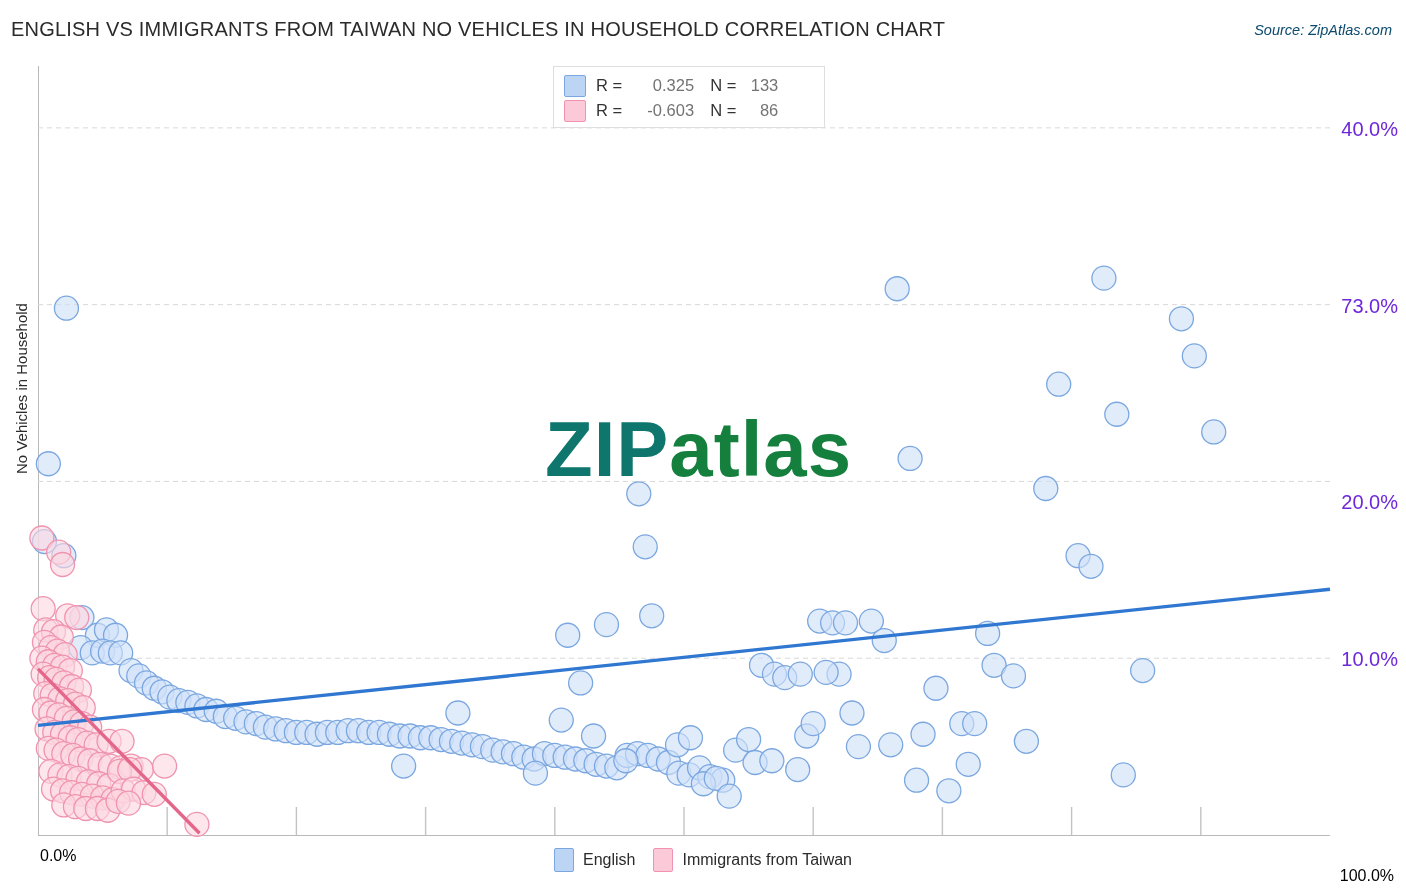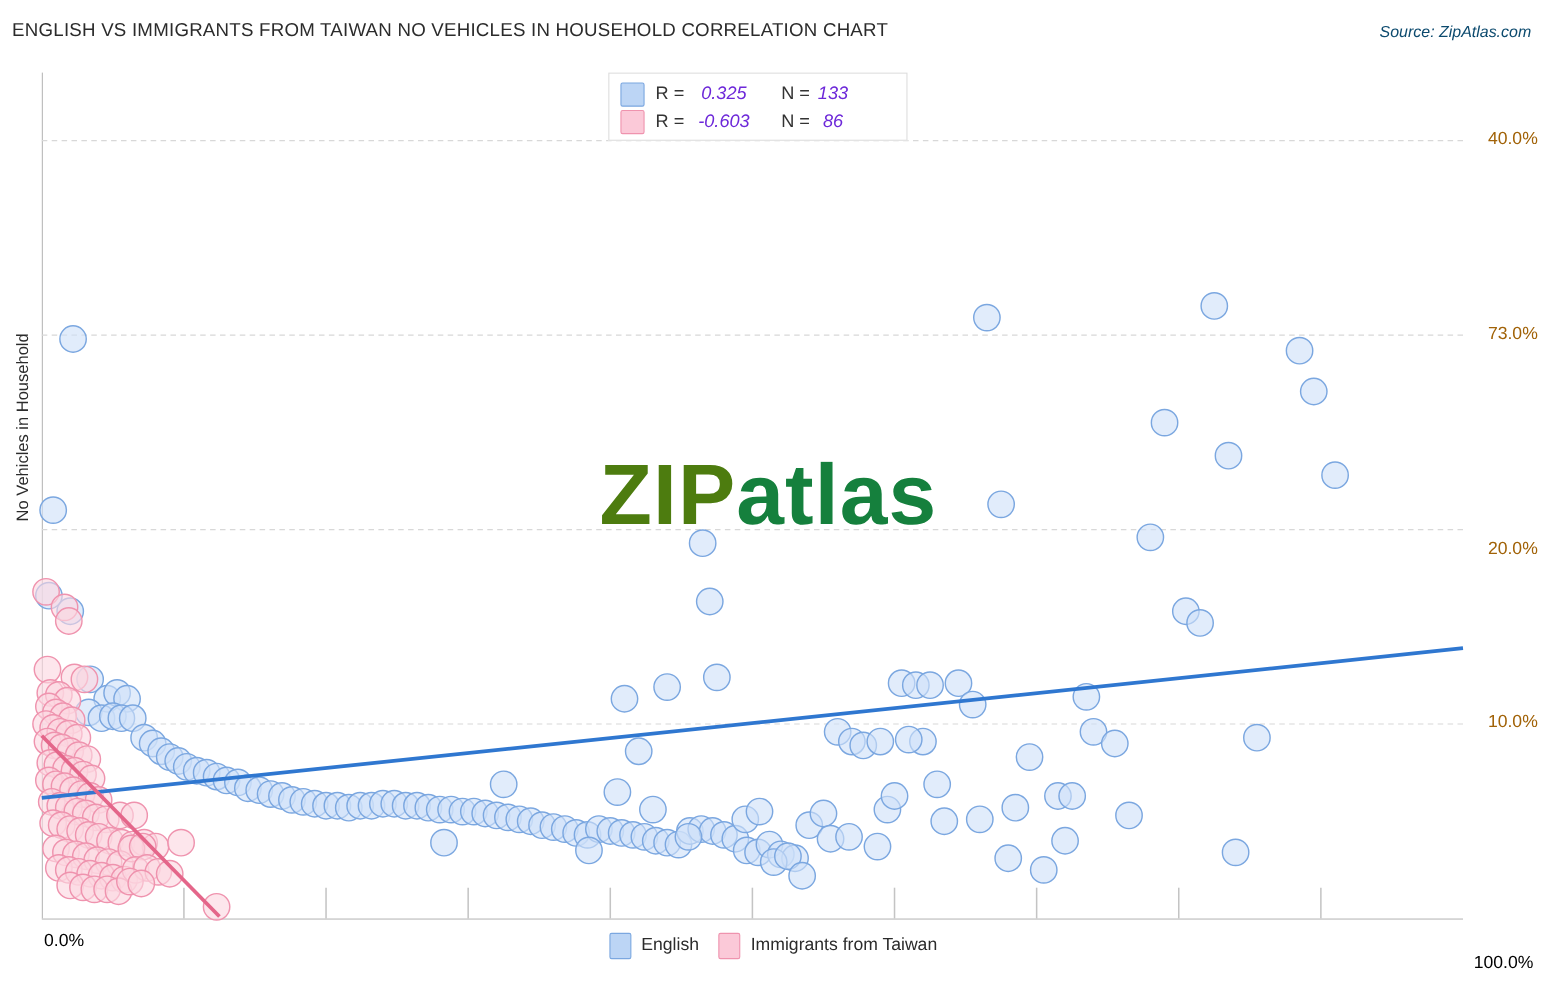--- a/index.html
+++ b/index.html
@@ -8,21 +8,21 @@
     background:#ffffff;
     font-family:"Liberation Sans", sans-serif;
     overflow:hidden;
     position:relative;
   }
   #chart-root{position:absolute;inset:0;}
 
   
   .title{
     position:absolute;left:11px;top:18px;
-    font-size:17px;color:#2b2b2b;letter-spacing:.2px;
+    font-size:20px;color:#2b2b2b;letter-spacing:.2px;
     white-space:nowrap;
   }
   .source{
     position:absolute;right:14px;top:22px;
     font-size:14.5px;font-style:italic;color:#0c4a6e;
     white-space:nowrap;
   }
 
   
   .plot{
@@ -43,40 +43,40 @@
     position:absolute;
     left:-349px;top:380px;
     width:740px;text-align:center;
     transform:rotate(-90deg);
     transform-origin:center center;
     font-size:15px;color:#2b2b2b;
     pointer-events:none;
   }
   .ytick-label{
     position:absolute;right:8px;
-    font-size:16px;color:#a16207;
+    font-size:20px;color:#6d28d9;
     white-space:nowrap;
   }
   .xtick-label{
     position:absolute;top:847px;
     font-size:16px;color:#000000;
     white-space:nowrap;
   }
   .x-left{left:40px;}
   .x-right{right:12px;margin-top:20px;}
 
   
   .watermark{
     position:absolute;left:545px;top:404px;
     font-size:78px;font-weight:bold;
     letter-spacing:1px;
     user-select:none;pointer-events:none;
     white-space:nowrap;
   }
-  .watermark .zip{color:#4d7c0f;}
+  .watermark .zip{color:#0f766e;}
   .watermark .atlas{color:#15803d;}
 
   
   .corr-box{
     position:absolute;left:553px;top:66px;
     width:272px;height:62px;
     background:#ffffff;
     border:1px solid #dedede;
     box-sizing:border-box;
     padding:6px 10px 0 10px;
@@ -86,21 +86,21 @@
     font-size:16.5px;color:#333;
     white-space:nowrap;
   }
   .swatch{
     width:20px;height:20px;border-radius:2px;
     margin-right:10px;flex:none;
   }
   .sw-blue{background:#bcd5f5;border:1px solid #7ba7e0;}
   .sw-pink{background:#fbc9d8;border:1px solid #ef93ae;}
   .corr-lbl{color:#333;}
-  .corr-val{color:#6d28d9;font-weight:500;text-align:center;display:inline-block;font-style:italic;}
+  .corr-val{color:#737373;font-weight:500;text-align:right;display:inline-block;}
   .v-r{width:72px;margin-right:16px;}
   .v-n{width:42px;}
 
   
   .series-legend{
     position:absolute;left:0;right:0;top:848px;
     display:flex;justify-content:center;align-items:center;gap:18px;
     font-size:16px;color:#2b2b2b;
   }
   .series-item{display:flex;align-items:center;gap:9px;white-space:nowrap;}

